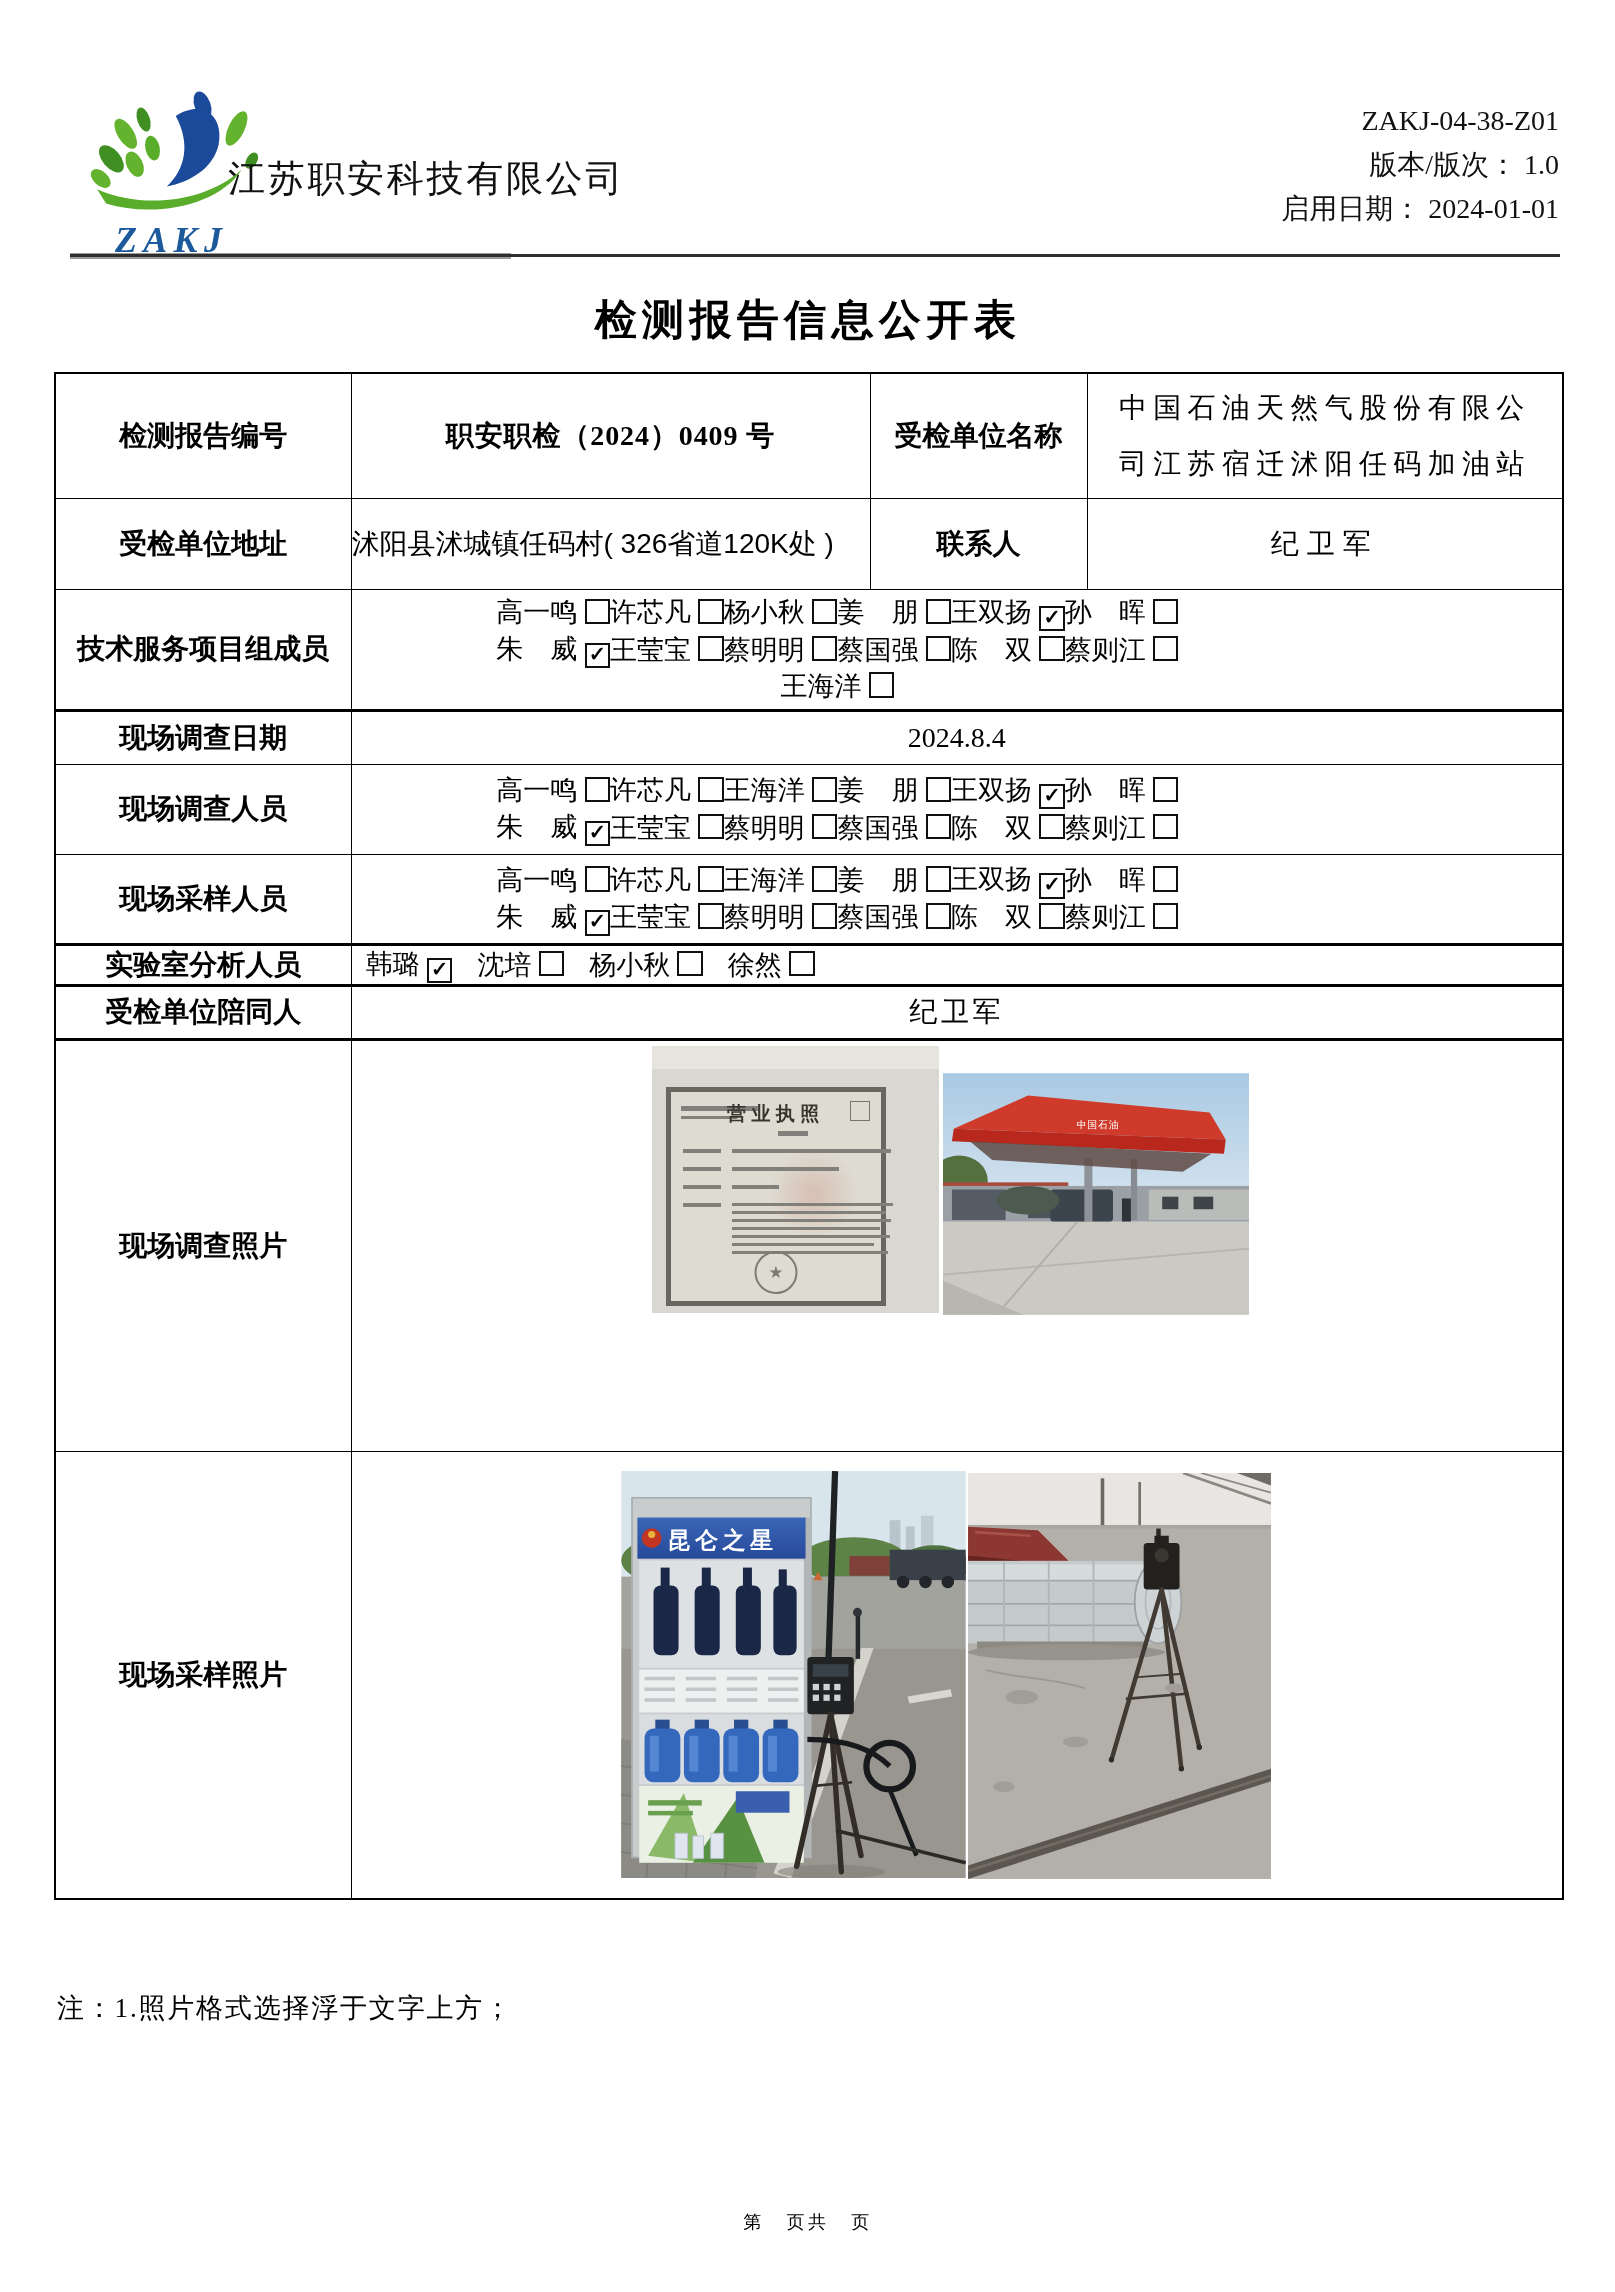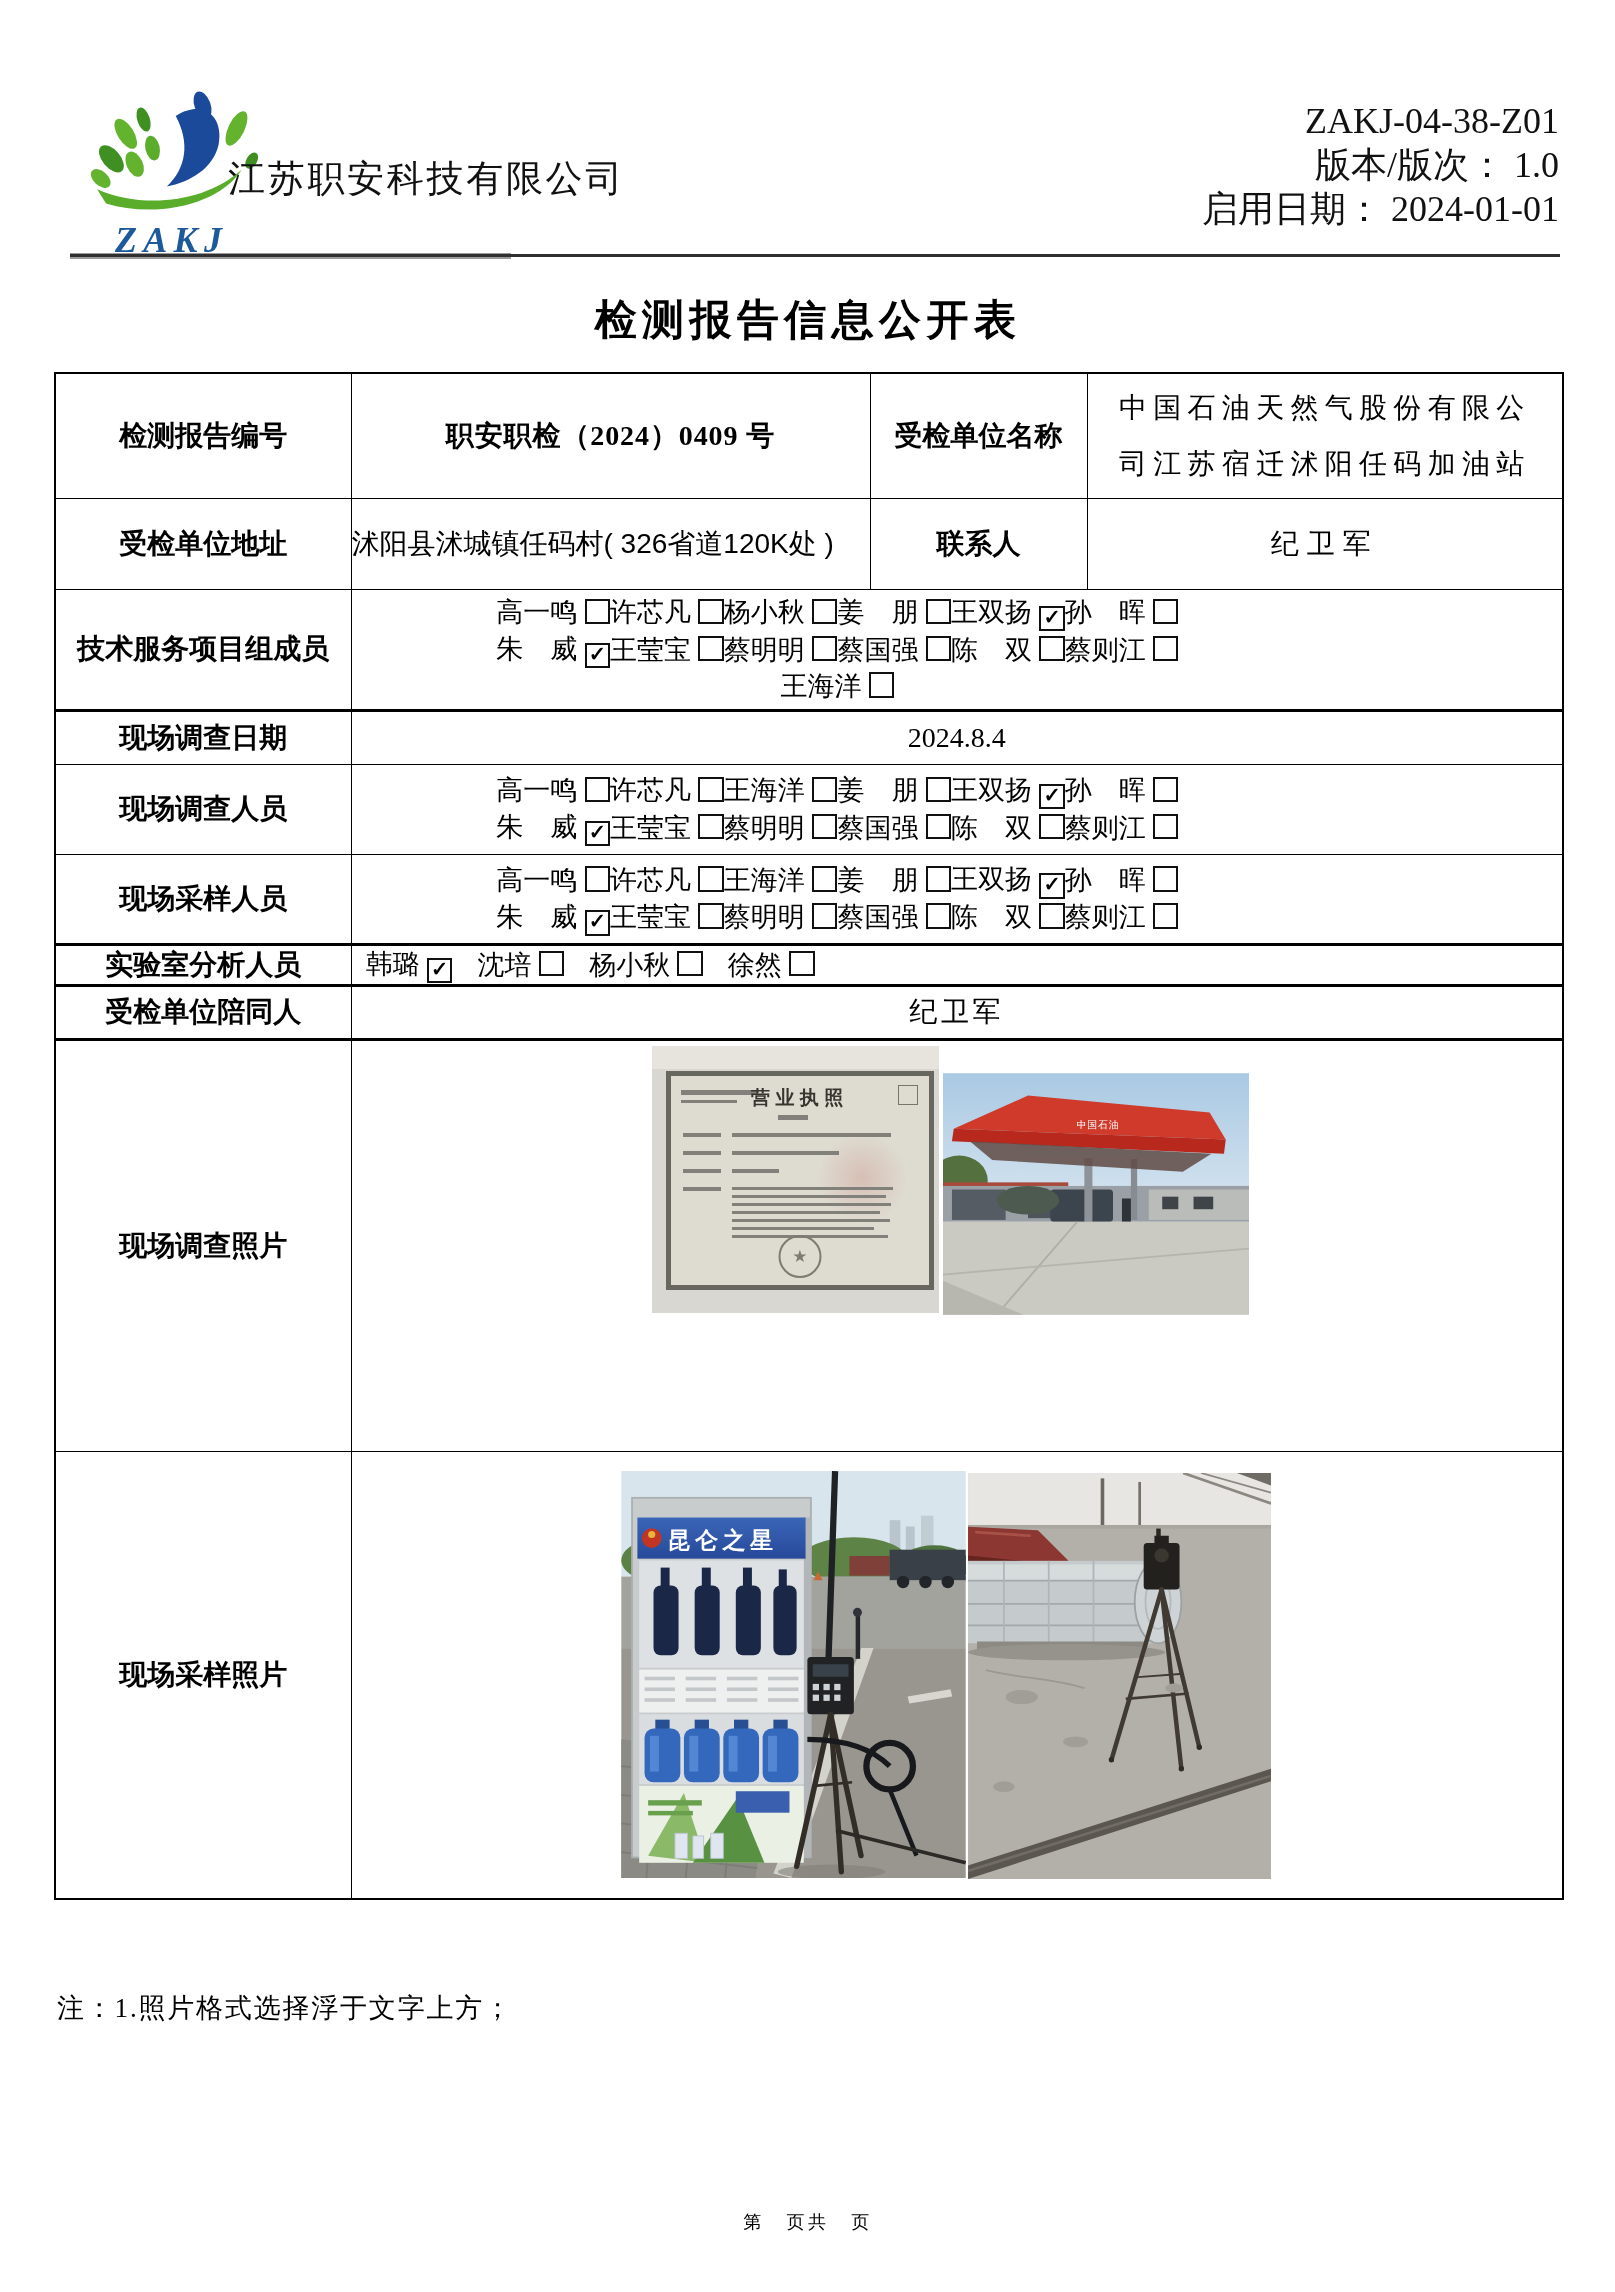--- a/index.html
+++ b/index.html
@@ -7,21 +7,21 @@
         font-family:"Liberation Serif","DejaVu Serif",serif;color:#000;overflow:hidden;}
   .abs{position:absolute;}
 
   
   .logo-box{left:70px;top:82px;width:224px;height:176px;}
   .logo-zakj{left:115px;top:219px;font-style:italic;font-weight:bold;font-size:36px;
              letter-spacing:6.3px;color:#1d5a9b;}
   .company-name{left:228px;top:154px;font-size:37px;letter-spacing:2.7px;color:#111;}
   .hdr-rule-gray{left:70px;top:253px;width:441px;height:6.3px;background:#9a9a9a;}
   .hdr-rule{left:70px;top:254px;width:1490px;height:2.7px;background:#2f2f2f;}
-  .doc-meta{right:57px;top:99px;text-align:right;font-size:36px;line-height:44px;color:#111;}
+  .doc-meta{right:57px;top:99px;text-align:right;font-size:28px;line-height:44px;color:#111;}
 
   
   .doc-title{left:0;top:292px;width:100%;text-align:center;font-size:42px;font-weight:bold;letter-spacing:5.4px;}
 
   
   table.info{position:absolute;left:54px;top:372px;width:1508px;border-collapse:collapse;
              table-layout:fixed;border:2.7px solid #000;}
   table.info td{border:1.8px solid #000;font-size:28px;vertical-align:middle;padding:0;overflow:hidden;}
   tr.thick td{border-top-width:3.6px;}
   td.lbl{font-weight:bold;text-align:center;padding:0 27px;}
@@ -41,21 +41,21 @@
   .cb-item{white-space:nowrap;}
   .cb-box{display:inline-block;width:21.5px;height:21.5px;border:2.7px solid #101010;margin-left:7.2px;
           text-align:center;line-height:19.7px;font-size:20.6px;font-weight:bold;vertical-align:-2.7px;}
 
   
   td.photo-cell{position:relative;}
   .photo{position:absolute;overflow:hidden;}
   
   .ph-a{left:300px;top:5.4px;width:287px;height:267px;background:#d8d7d1;}
   .ph-a .band{position:absolute;left:0;top:0;width:100%;height:23px;background:#e6e4dd;}
-  .licence{position:absolute;left:14.3px;top:25px;width:268px;height:219px;background:#dedbd1;
+  .licence{position:absolute;left:14.3px;top:41px;width:220px;height:219px;background:#dedbd1;
            border:5.4px solid #67675f;box-sizing:border-box;}
   .lic-bar{position:absolute;background:#81807a;}
   .lic-title{position:absolute;left:0;top:9px;width:100%;text-align:center;font-size:19px;
              font-weight:bold;letter-spacing:5.4px;color:#36362f;}
   .lic-qr{position:absolute;right:10.7px;top:9px;width:18px;height:18px;border:1.8px solid #76756e;}
   .lic-seal{position:absolute;left:50%;bottom:7.2px;transform:translateX(-50%);width:39px;height:39px;
             border:2.7px solid #7e7b72;border-radius:50%;color:#7e7b72;font-size:17px;line-height:39px;text-align:center;}
   .lic-tint{position:absolute;right:21.5px;top:57px;width:90px;height:90px;
             background:radial-gradient(circle,rgba(197,118,106,0.28),rgba(197,118,106,0) 70%);}
   

